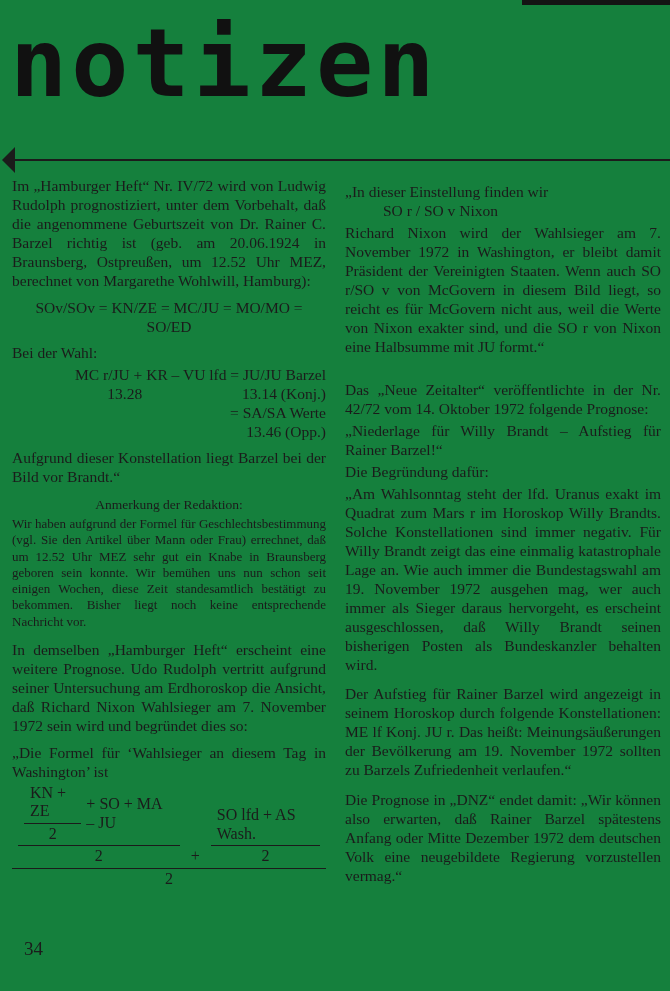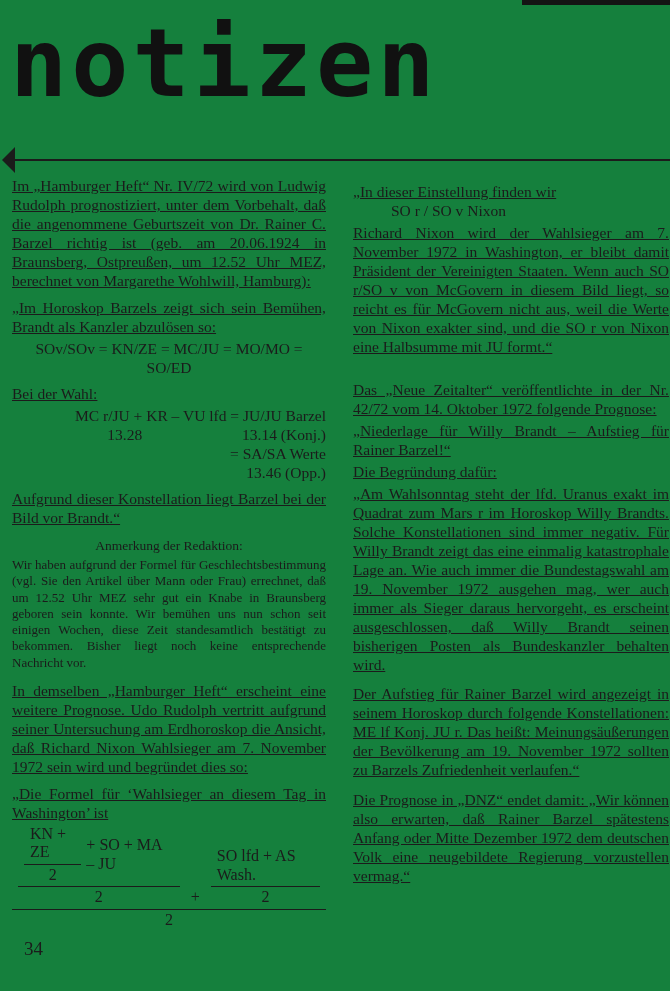--- a/index.html
+++ b/index.html
@@ -18,22 +18,22 @@
   }
   .scan-bar { position:absolute; top:0; right:0; width:148px; height:5px; background:#141414; }
   .divider-line { position:absolute; top:159px; left:8px; right:0; height:2px; background:#1b1b1b; }
   .divider-arrow {
     position:absolute; top:147px; left:2px; width:0; height:0;
     border-right:13px solid #1b1b1b; border-top:13px solid transparent; border-bottom:13px solid transparent;
   }
   
   .col { position:absolute; font-size:15.5px; line-height:19px; }
   .col-left  { left:12px;  top:176px; width:314px; height:770px; overflow:hidden; }
-  .col-right { left:353px; top:182px; width:316px; height:748px; overflow:hidden; }
-  .para { margin:0 0 8px; text-align:justify; text-justify:inter-word;text-decoration:underline; }
+  .col-right { left:345px; top:182px; width:316px; height:748px; overflow:hidden; }
+  .para { margin:0 0 8px; text-align:justify; text-justify:inter-word; }
   .para.tight { margin-bottom:3px; }
   .para.nojust { text-align:left; }
   .indented { padding-left:38px; text-align:left; margin:0 0 3px; }
   
   .aspect-line { text-align:center; }
   .aspect-block { margin:0 0 7px; }
   .wahl-block { margin:0 0 7px; }
   .wahl-line { text-align:right; white-space:nowrap; }
   .wahl-val1 { margin-left:42px; }
   .wahl-val2 { margin-left:96px; }
@@ -59,21 +59,20 @@
 
   <div class="scan-bar"></div>
 
   <div class="masthead-title">notizen</div>
 
   <div class="divider-arrow"></div>
   <div class="divider-line"></div>
 
   <div class="col col-left">
     <p class="para">Im „Hamburger Heft“ Nr. IV/72 wird von Ludwig Rudolph prognostiziert, unter dem Vorbehalt, daß die angenommene Geburtszeit von Dr. Rainer C. Barzel richtig ist (geb. am 20.06.1924 in Braunsberg, Ostpreußen, um 12.52 Uhr MEZ, berechnet von Margarethe Wohlwill, Hamburg):</p>
-    <p class="para tight">„Im Horoskop Barzels zeigt sich sein Bemühen, Brandt als Kanzler abzulösen so:</p>
 
     <div class="aspect-block">
       <div class="aspect-line">SOv/SOv = KN/ZE = MC/JU = MO/MO =</div>
       <div class="aspect-line">SO/ED</div>
     </div>
 
     <p class="para tight">Bei der Wahl:</p>
 
     <div class="wahl-block">
       <div class="wahl-line">MC r/JU + KR – VU lfd = JU/JU Barzel</div>

